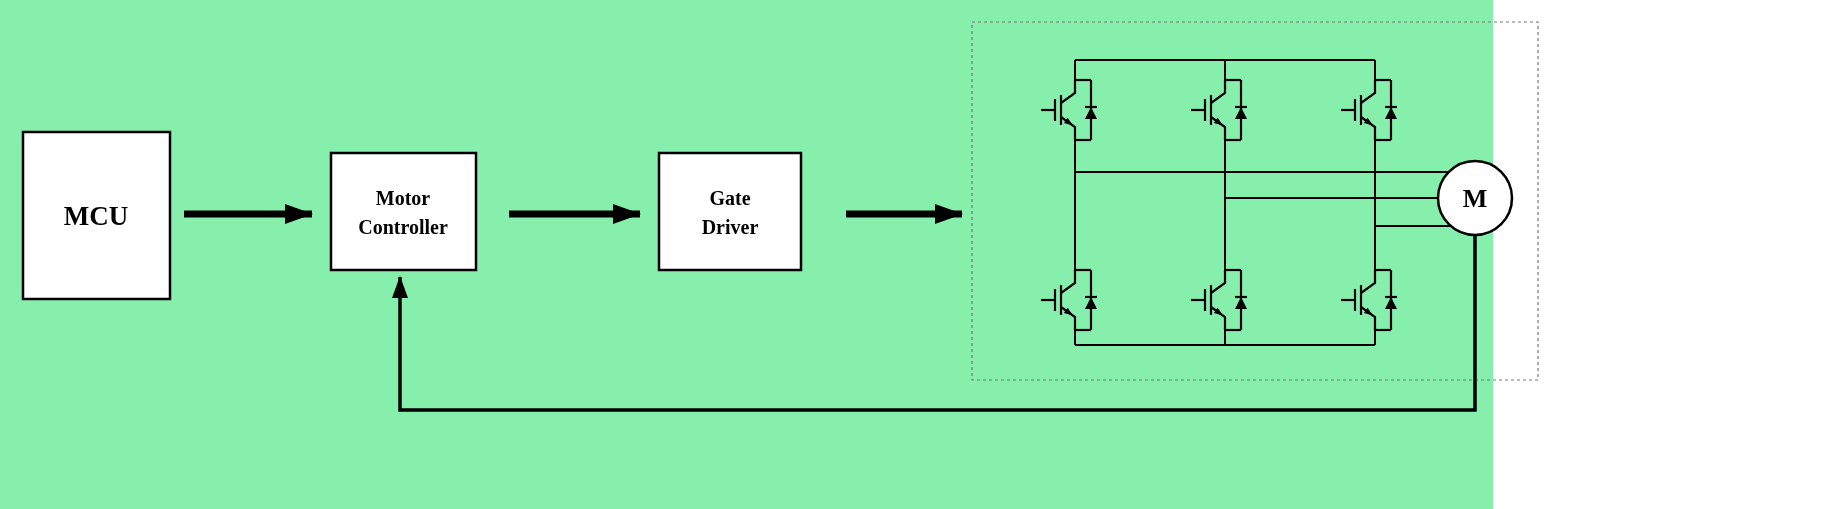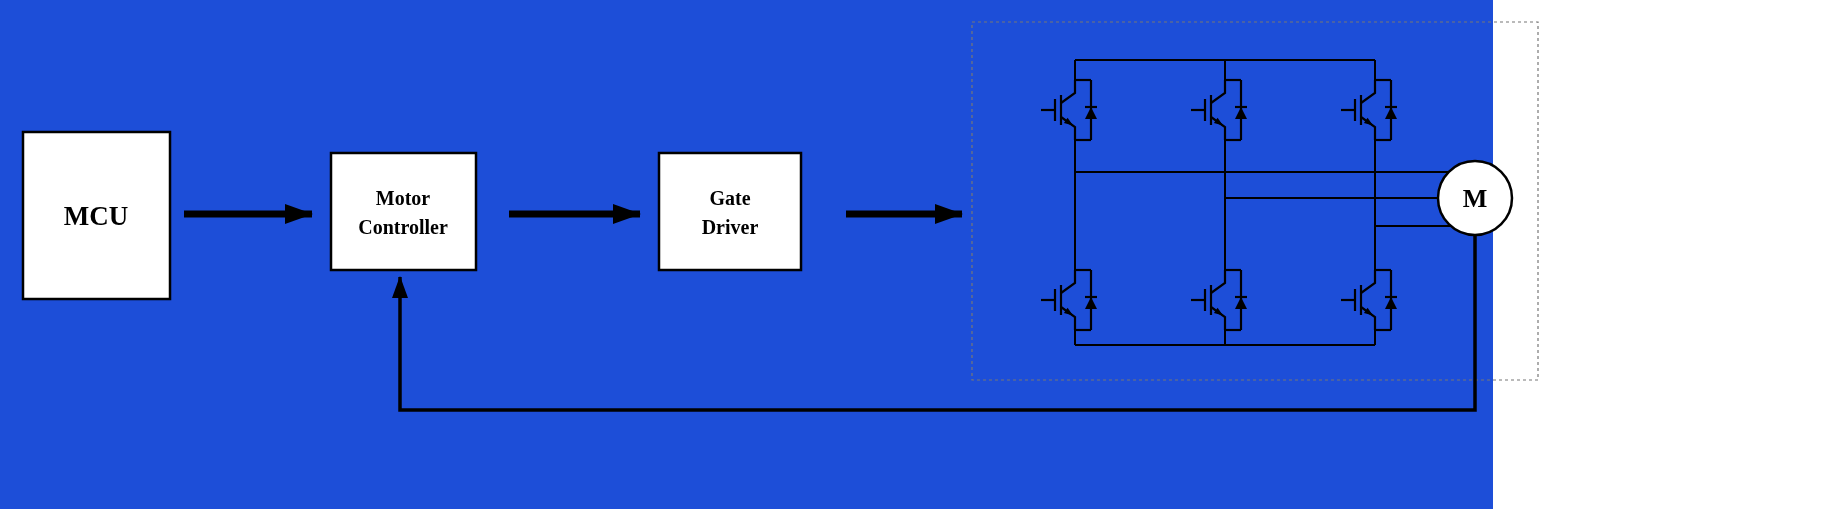--- a/index.html
+++ b/index.html
@@ -3,21 +3,21 @@
 <meta charset="utf-8">
 <style>
   html, body {
     margin: 0;
     padding: 0;
     background: #ffffff;
   }
   .canvas-wrap {
     width: 1493px;
     height: 509px;
-    background: #1d4ed8;
+    background: #86efac;
     position: relative;
   }
   svg { display: block; }
   .block-rect {
     fill: #ffffff;
     stroke: #000000;
     stroke-width: 2.5;
   }
   .block-label {
     font-family: "Liberation Serif", "DejaVu Serif", serif;

